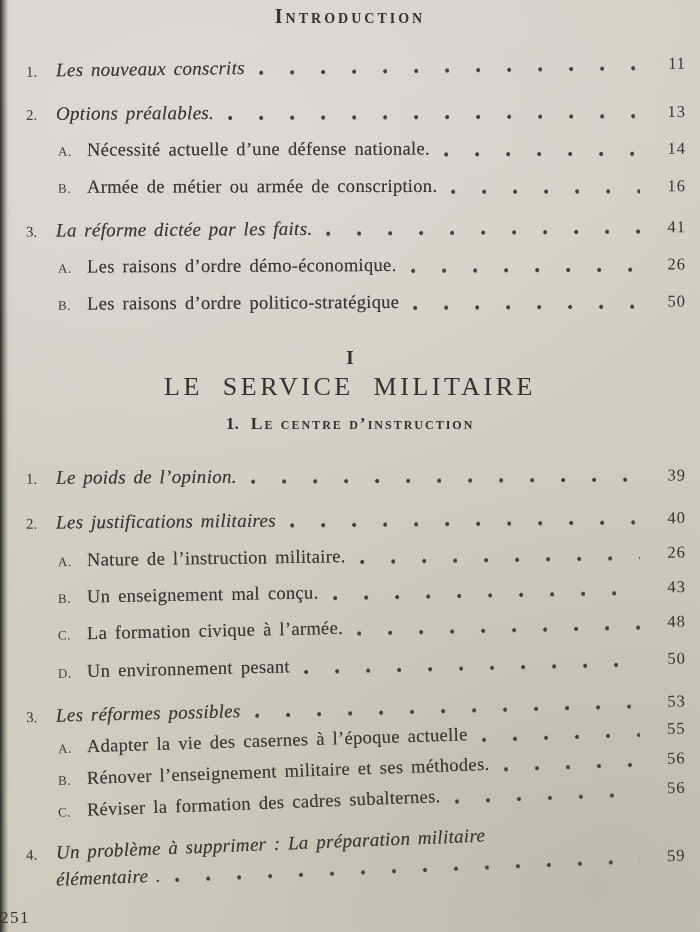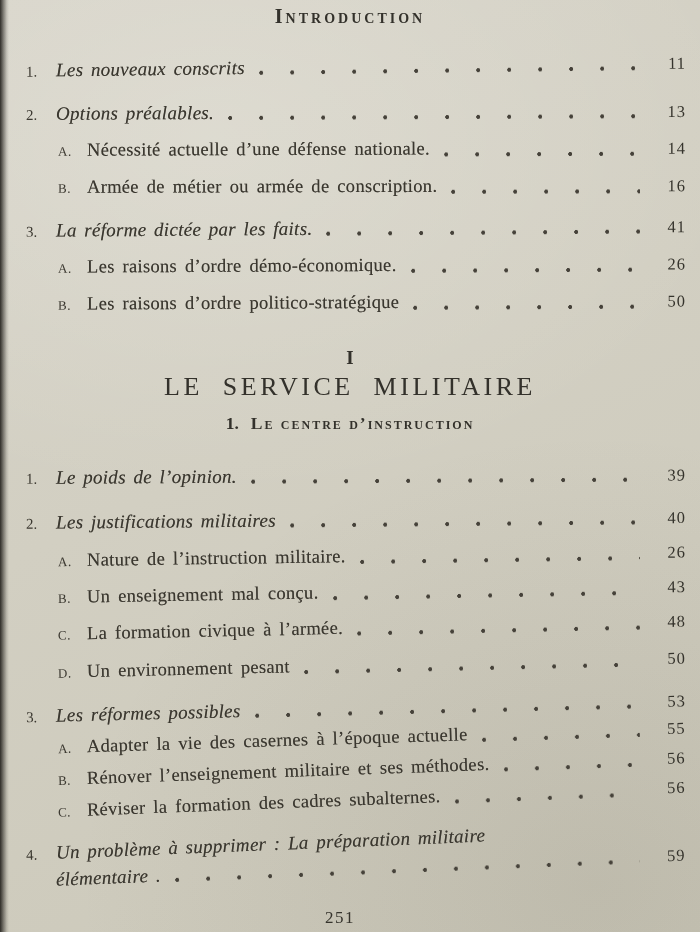--- a/index.html
+++ b/index.html
@@ -152,21 +152,21 @@
   .part-toc .row:nth-child(7)  { transform: rotate(-1.4deg); }
   .part-toc .row:nth-child(8)  { transform: rotate(-1.8deg); }
   .part-toc .row:nth-child(9)  { transform: rotate(-2.0deg); }
   .part-toc .row:nth-child(10) { transform: rotate(-2.2deg); }
   .part-toc .row:nth-child(11) { transform: rotate(-2.3deg); }
   .part-toc .row:nth-child(12) { transform: rotate(-2.3deg); }
 
   .folio {
     position: absolute;
     left: 0; right: 20px; bottom: 4px;
-    text-align: center;
+    text-align: left;
     font-size: 17px;
     letter-spacing: 1.5px;
     color: #35332c;
   }
 </style>
 </head>
 <body>
 
 <div class="page">
   <div class="gutter-shadow"></div>

